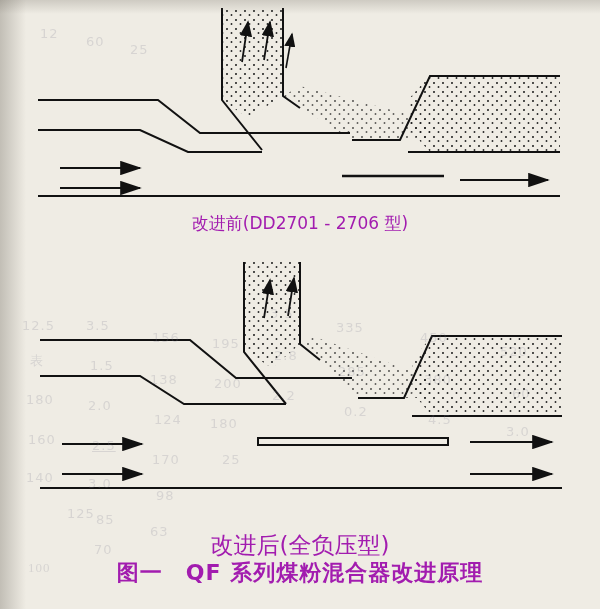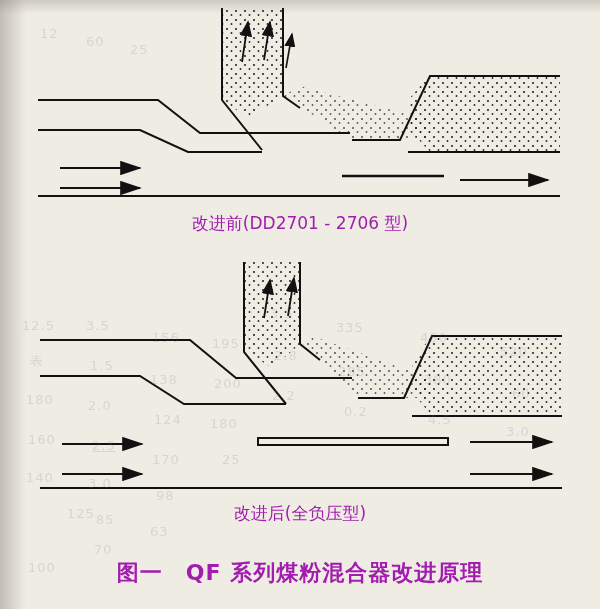--- a/index.html
+++ b/index.html
@@ -26,21 +26,21 @@
   }
   svg{display:block;}
   .cap{
     position:absolute;
     width:100%;
     text-align:center;
     font-family:"DejaVu Sans","Liberation Sans",sans-serif;
     color:#a21caf;
   }
   #cap-top{top:212px;font-size:17px;}
-  #cap-bottom{top:502px;font-size:17px;}
+  #cap-bottom{top:530px;font-size:23px;}
   #cap-fig{top:558px;font-size:22px;font-weight:bold;letter-spacing:1px;}
   .shadow-left{
     position:absolute;left:0;top:0;width:26px;height:609px;
     background:linear-gradient(to right,rgba(90,85,75,0.30),rgba(90,85,75,0));
     pointer-events:none;
   }
   .shadow-top{
     position:absolute;left:0;top:0;width:600px;height:14px;
     background:linear-gradient(to bottom,rgba(90,85,75,0.22),rgba(90,85,75,0));
     pointer-events:none;
@@ -135,21 +135,21 @@
 <div class="shadow-left"></div>
 <div class="shadow-top"></div>
 
 <div id="ghost-layer">
     <div class="ghost" style="left: 22px; top: 318px;">12.5</div>
     <div class="ghost" style="left: 30px; top: 352px;">表</div>
     <div class="ghost" style="left: 26px; top: 392px;">180</div>
     <div class="ghost" style="left: 28px; top: 432px;">160</div>
     <div class="ghost" style="left: 26px; top: 470px;">140</div>
     <div class="ghost" style="left: 30px; top: 506px; margin-left: 37px;">125</div>
-    <div class="ghost" style="left: 28px; top: 560px;">100</div>
+    <div class="ghost" style="left: 28px; top: 560px; font-family: Liberation Serif, serif;">100</div>
     <div class="ghost" style="left: 86px; top: 318px;">3.5</div>
     <div class="ghost" style="left: 90px; top: 358px;">1.5</div>
     <div class="ghost" style="left: 88px; top: 398px;">2.0</div>
     <div class="ghost" style="left: 92px; top: 438px; text-decoration: underline;">2.5</div>
     <div class="ghost" style="left: 88px; top: 476px;">3.0</div>
     <div class="ghost" style="left: 96px; top: 512px;">85</div>
     <div class="ghost" style="left: 94px; top: 542px;">70</div>
     <div class="ghost" style="left: 152px; top: 330px;">156</div>
     <div class="ghost" style="left: 150px; top: 372px;">138</div>
     <div class="ghost" style="left: 154px; top: 412px;">124</div>

